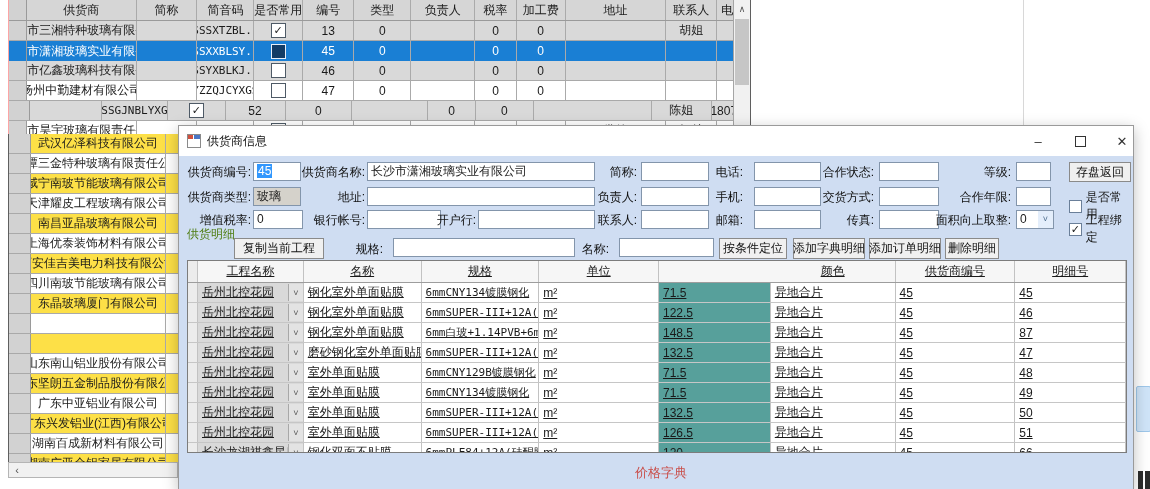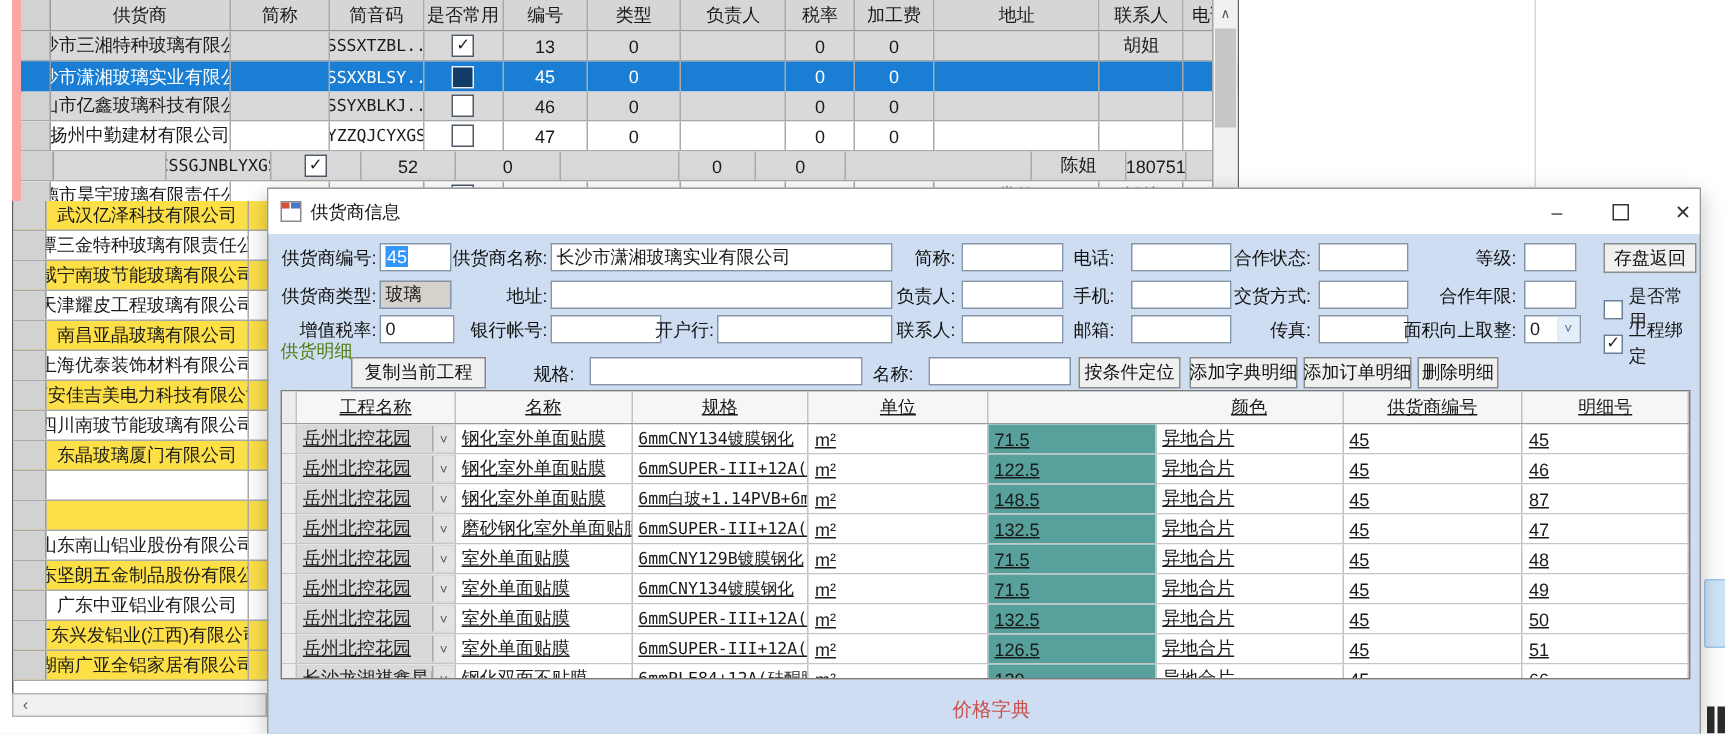--- a/index.html
+++ b/index.html
@@ -1,20 +1,20 @@
 <!DOCTYPE html>
 <html><head>
 <meta charset="utf-8">
 <style>
   html,body{margin:0;padding:0;}
   .screen{position:relative;width:1150px;height:489px;overflow:hidden;background:#ffffff;
     font-family:"Liberation Sans",sans-serif;font-size:12px;color:#1a1a1a;}
   
-  .main-table{position:absolute;left:8px;top:0;width:818px;height:134px;background:#fff;
-    border-left:6px solid #fca5a5;border-right:1px solid #5f5f5f;box-sizing:border-box;}
+  .main-table{position:absolute;left:8px;top:0;width:743px;height:134px;background:#fff;
+    border-left:1px solid #fca5a5;border-right:1px solid #5f5f5f;box-sizing:border-box;}
   .mt-header,.trow,.lrow{display:flex;align-items:center;}
   .mt-header{height:20px;background:#d6d6d6;border-bottom:1px solid #9a9a9a;}
   .trow{height:19px;border-bottom:1px solid #a9a9a9;background:#fff;}
   .trow.alt{background:#d9d9d9;}
   .trow.sel{background:#1a7fd4;color:#fff;border-bottom:none;height:20px;}
   .cell{height:100%;display:flex;align-items:center;justify-content:center;box-sizing:border-box;
     border-right:1px solid #aaaaaa;overflow:hidden;white-space:nowrap;}
   .rowhdr{width:22px;background:#d2d2d2;border-right:1px solid #9a9a9a;}
   .trow.sel .rowhdr{background:#1a7fd4;}
   .hcell{background:#d6d6d6;font-size:12px;}
@@ -260,20 +260,24 @@
         <div class="cell lname">广东坚朗五金制品股份有限公司</div>
       </div>
       <div class="lrow">
         <div class="cell rowhdr"></div>
         <div class="cell lname">广东中亚铝业有限公司</div>
       </div>
       <div class="lrow alt">
         <div class="cell rowhdr"></div>
         <div class="cell lname">广东兴发铝业(江西)有限公司</div>
       </div>
+      <div class="lrow">
+        <div class="cell rowhdr"></div>
+        <div class="cell lname">湖南百成新材料有限公司</div>
+      </div>
       <div class="lrow alt">
         <div class="cell rowhdr"></div>
         <div class="cell lname">湖南广亚全铝家居有限公司</div>
       </div>
     </div>
   <div class="h-scroll">
     <div class="sb-btn">‹</div>
   </div>
 
   <div class="divider-line"></div>

